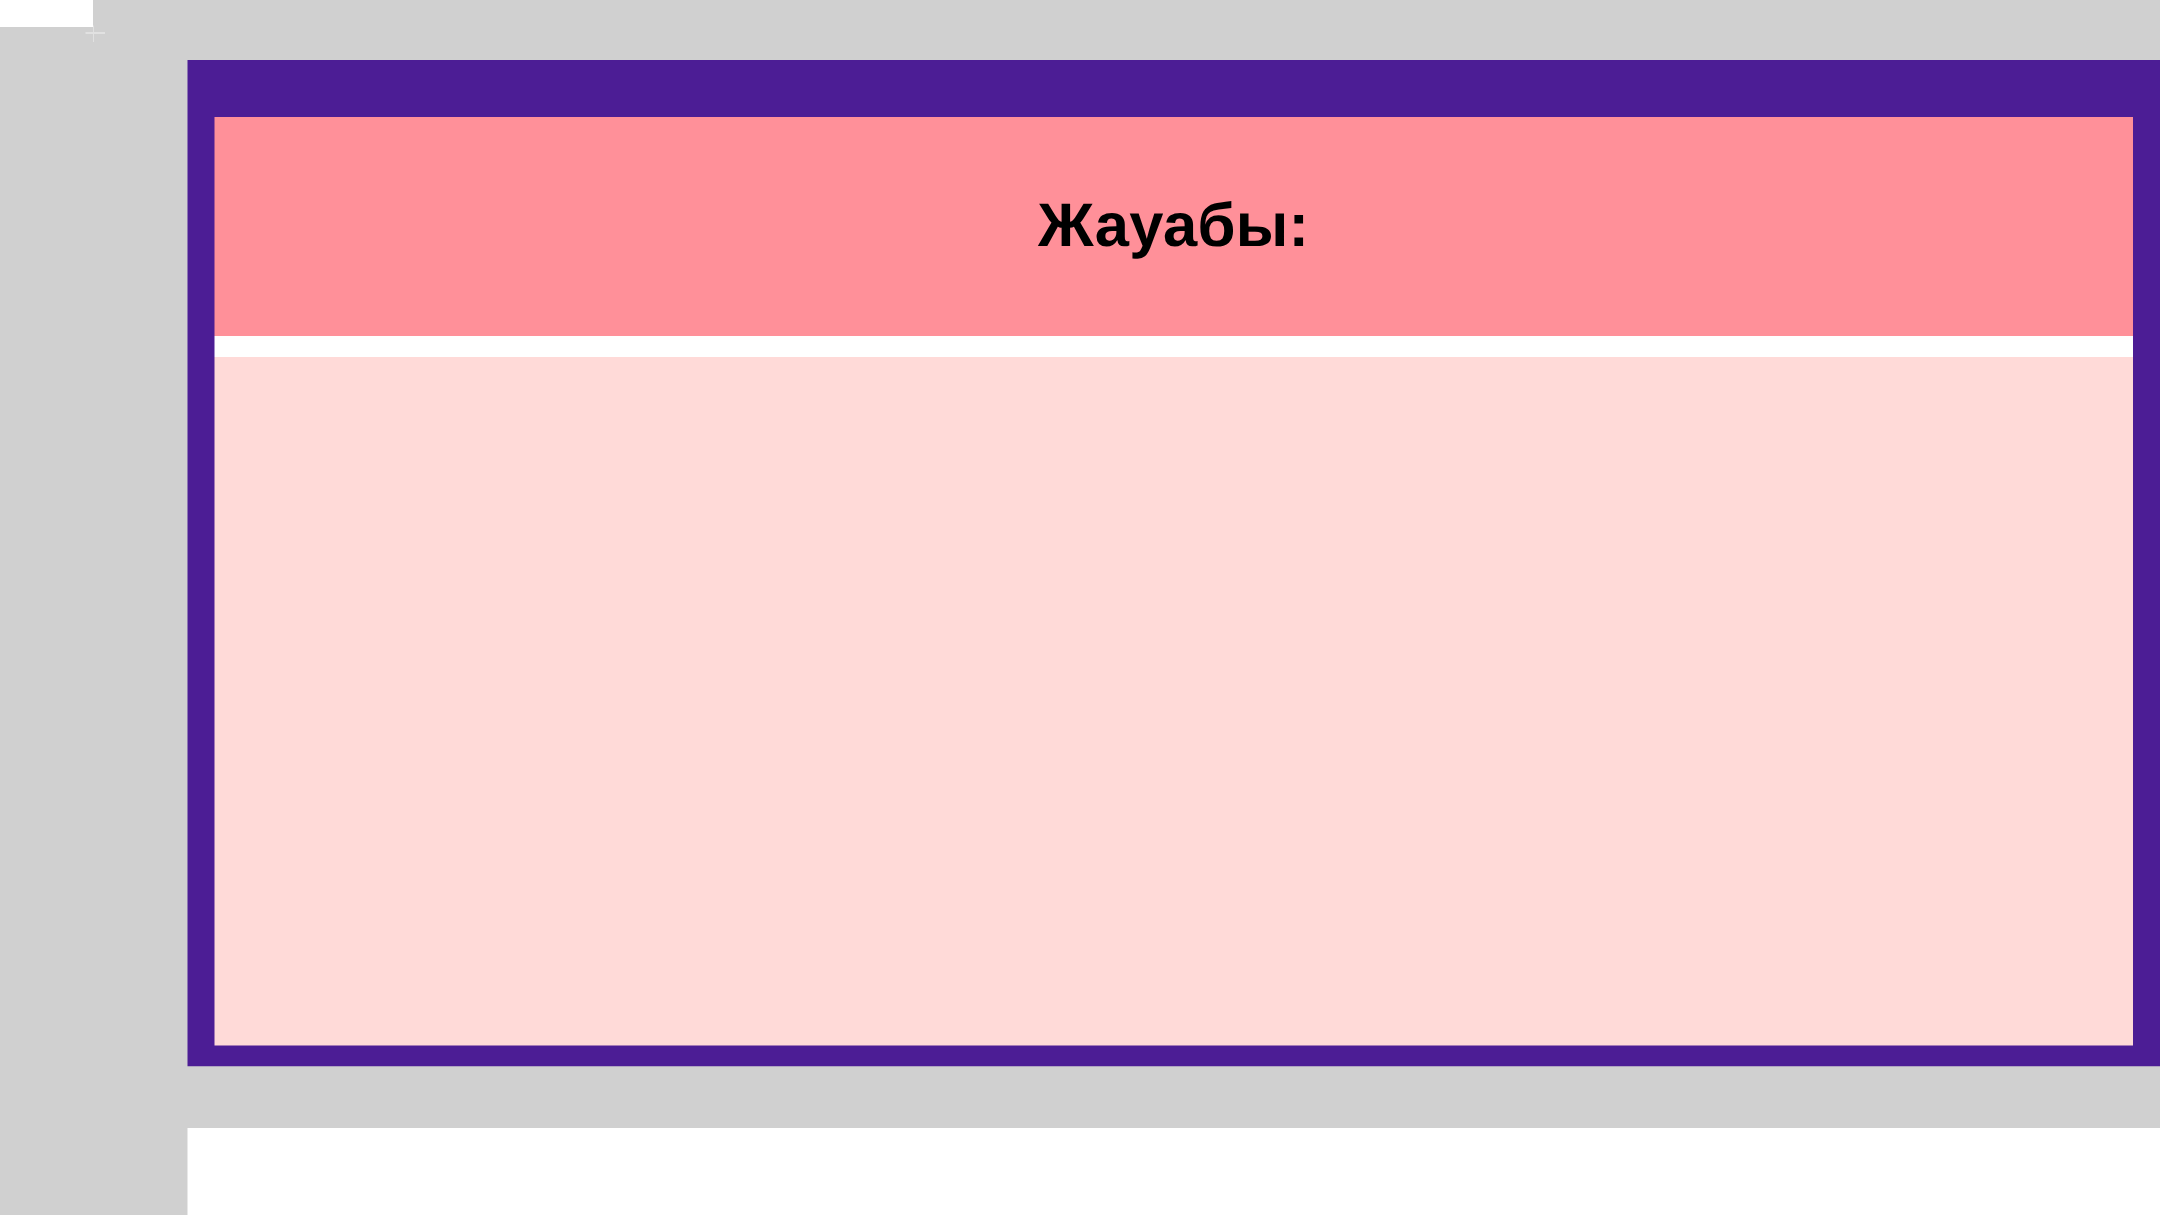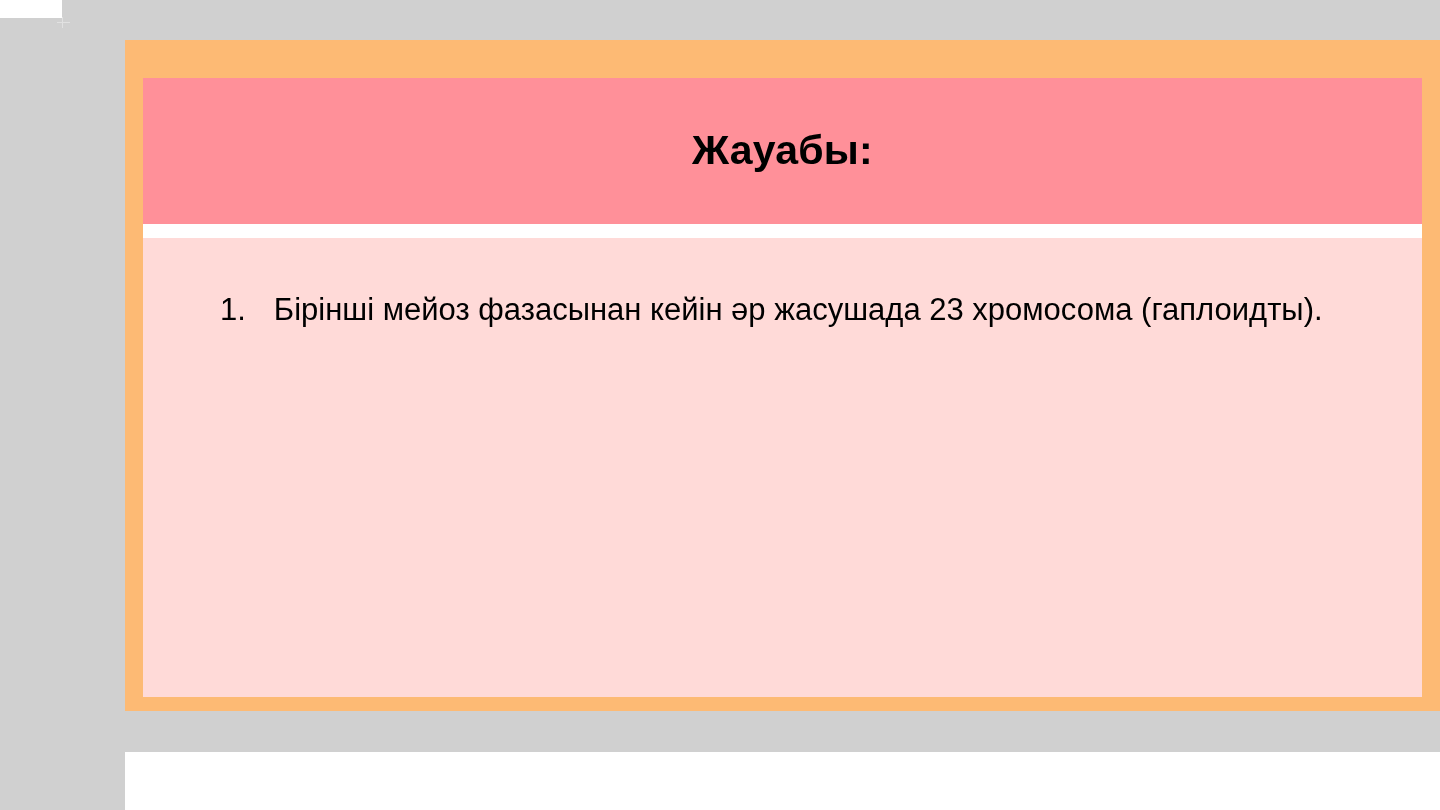--- a/index.html
+++ b/index.html
@@ -47,21 +47,21 @@
     pointer-events: none;
   }
 
   
   .slide-canvas {
     position: absolute;
     left: 125px;
     top: 40px;
     width: 1315px;
     height: 671px;
-    background: #fdba74;
+    background: #4c1d95;
     text-decoration: underline;
   }
 
   
   .footer-canvas {
     position: absolute;
     left: 125px;
     top: 752px;
     width: 1315px;
     height: 58px;
@@ -155,21 +155,20 @@
 
       <div class="card-header">
         <div class="card-title">Жауабы:</div>
       </div>
 
       <div class="card-gap"></div>
 
       <div class="card-body">
         <ul class="answer-list">
 
-          <li class="answer-item"><span class="item-number">1.</span><span class="item-tab"></span><span>Бірінші мейоз фазасынан кейін әр жасушада 23 хромосома (гаплоидты).</span></li>
 
 
         </ul>
       </div>
 
     </div>
 
   </div>
 
   <div class="band-separator"></div>

